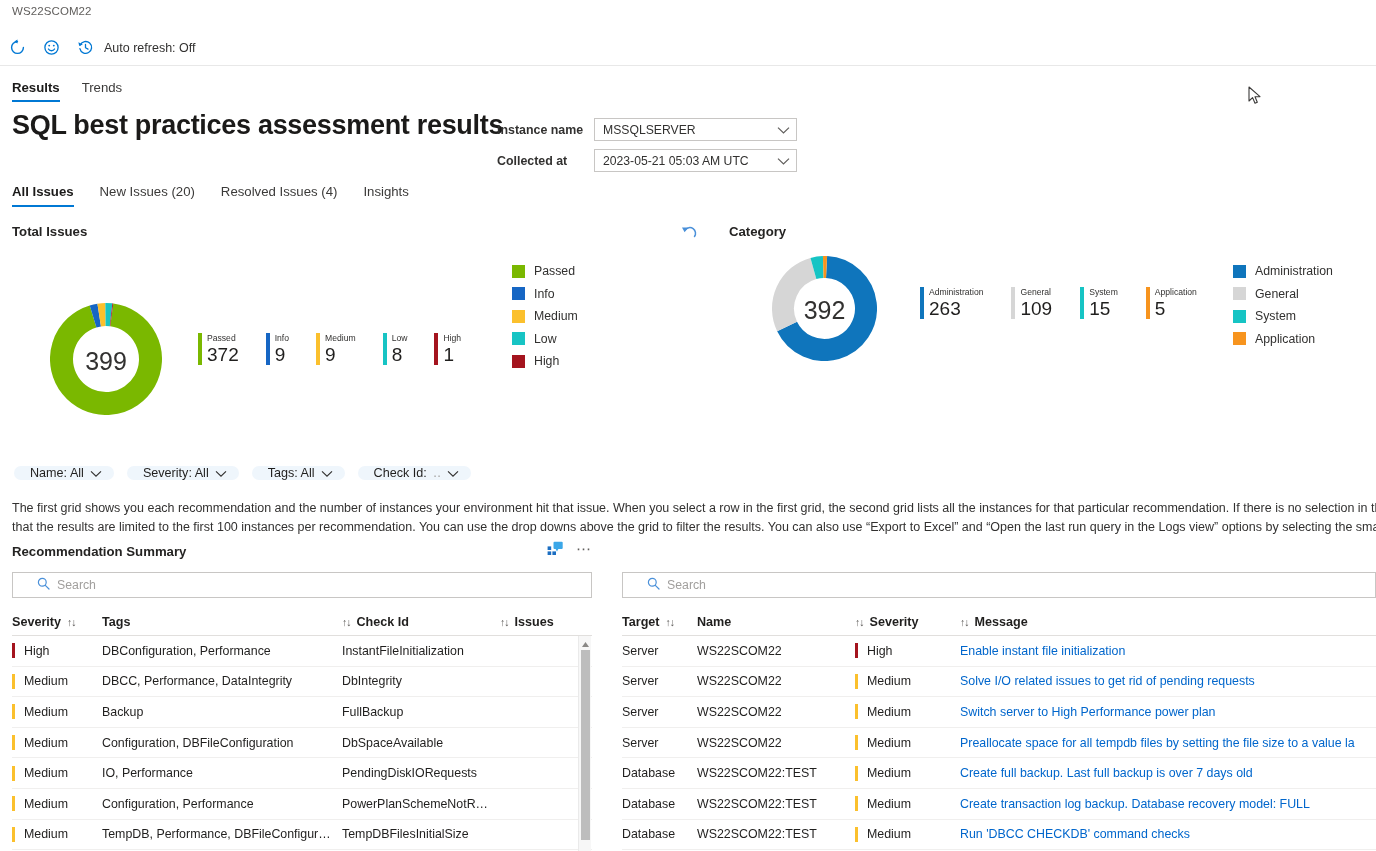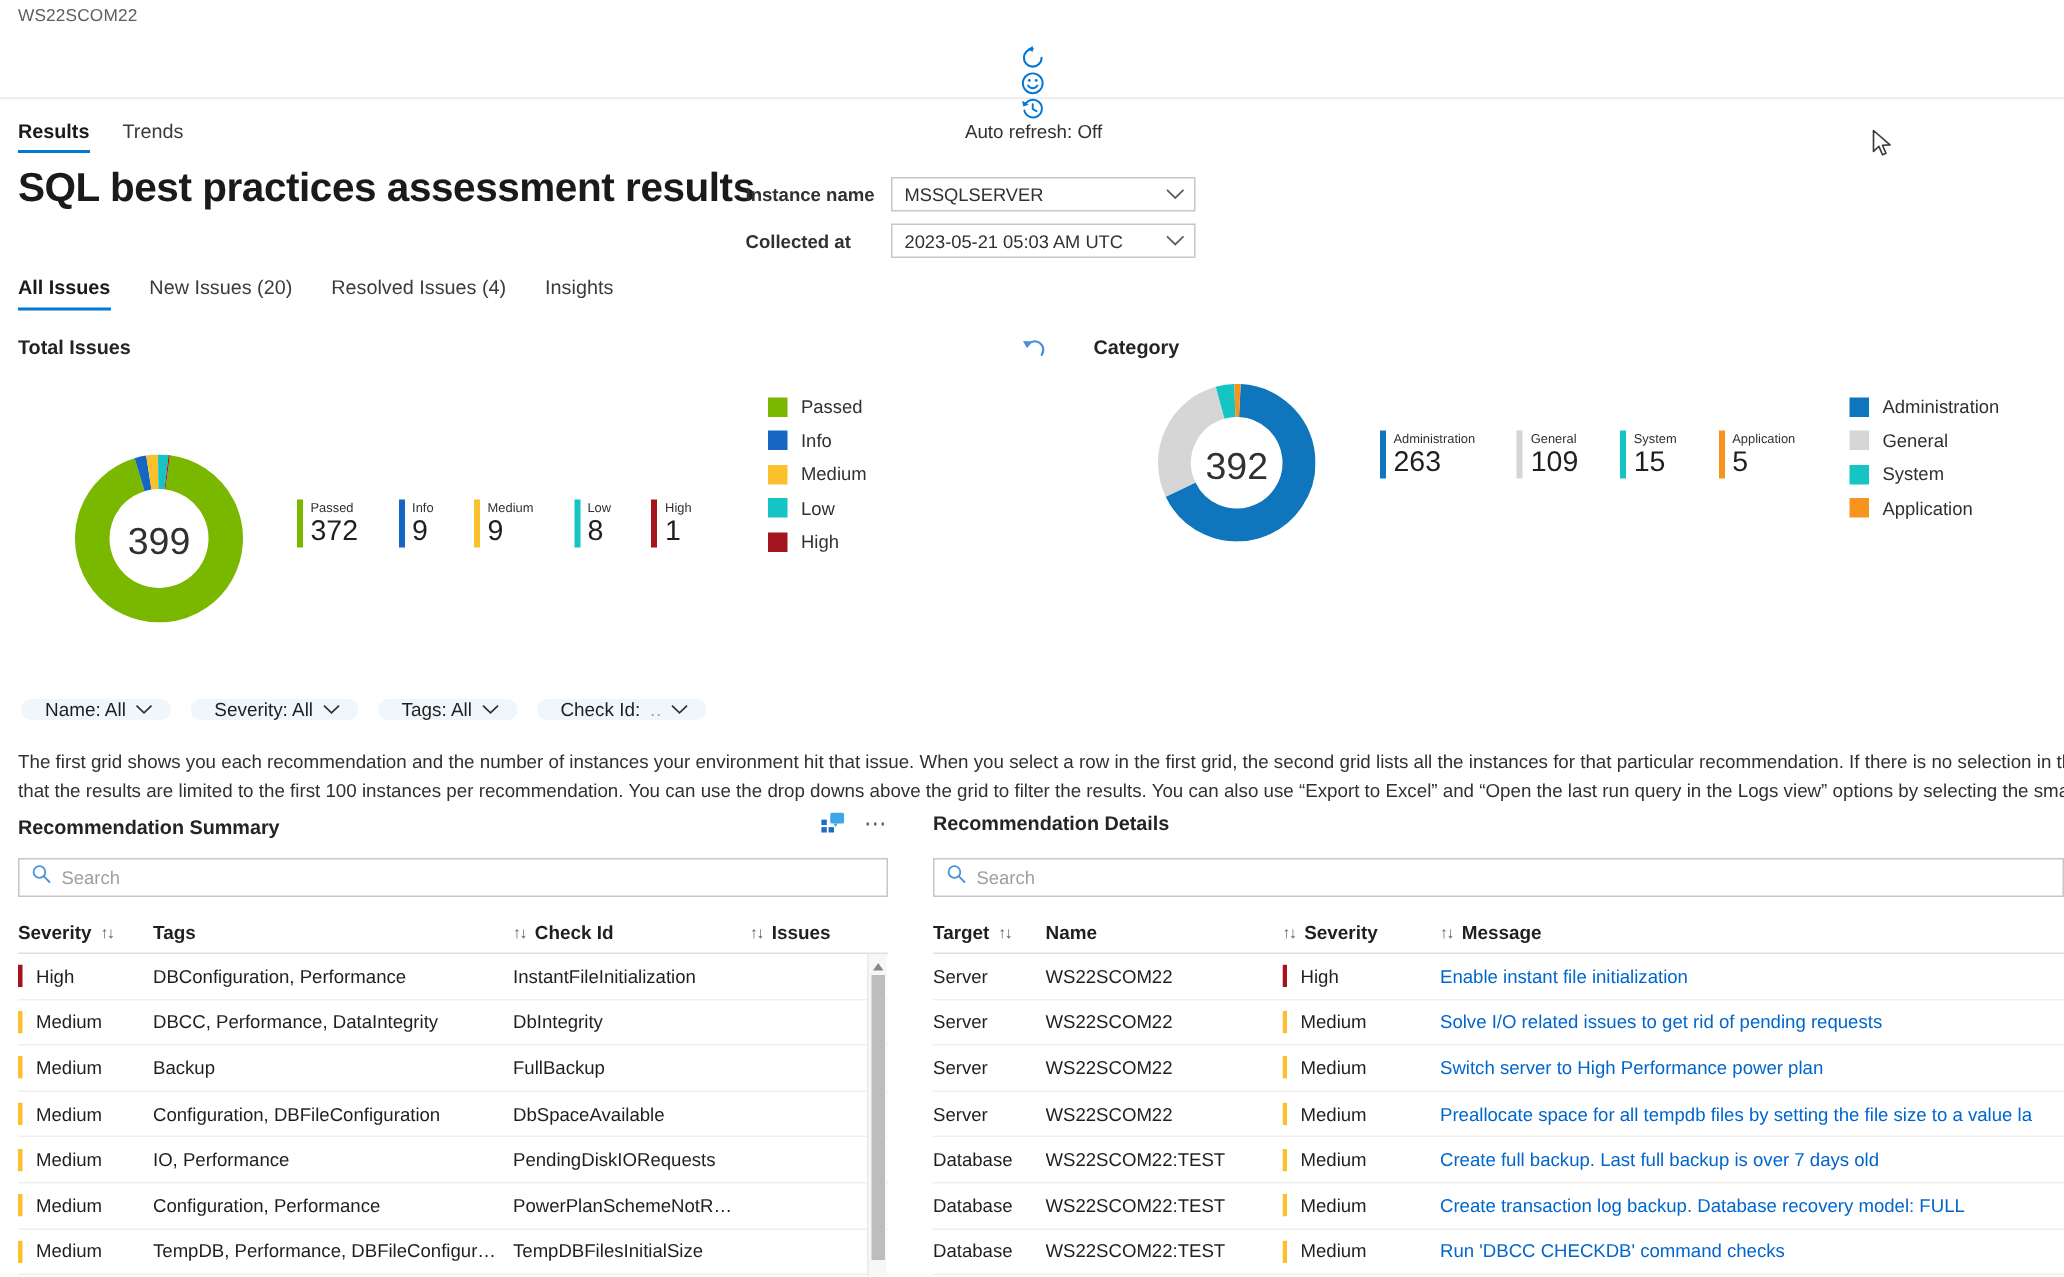--- a/index.html
+++ b/index.html
@@ -18,21 +18,20 @@
   .breadcrumb {
     position: absolute; left: 12px; top: 5px;
     font-size: 11.5px; color: #605e5c; letter-spacing: .1px;
   }
 
   
   .cmdbar {
     position: absolute; left: 0; top: 30px; width: 1376px; height: 36px;
     display: flex; align-items: center; gap: 0px;
     border-bottom: 1px solid #e8e8e8;
-    flex-direction: column;
   }
   .cmd-icon {
     width: 34px; height: 30px; display: flex; align-items: center; justify-content: center;
     cursor: pointer;
   }
   .cmd-icon svg { display: block; }
   .cmd-text {
     font-size: 12.5px; color: #323130; margin-left: 2px; cursor: pointer;
     white-space: nowrap;
   }
@@ -150,21 +149,21 @@
   #details-head { left: 622px; top: 541px; width: 754px; }
   .grid-title { font-size: 13.2px; font-weight: bold; color: #252423; white-space: nowrap; }
   .head-actions { display: flex; align-items: center; gap: 12px; }
   .ellipsis-btn {
     font-size: 15px; color: #605e5c; letter-spacing: 1px; cursor: pointer;
     line-height: 10px; padding-bottom: 4px;
   }
 
   .searchbox {
     position: absolute; height: 26px; border: 1px solid #c8c6c4; background: #fff;
-    display: flex; align-items: center; gap: 7px; padding: 0 8px; cursor: text;
+    display: flex; align-items: center; gap: 7px; padding: 0 24px; cursor: text;
   }
   #summary-search { left: 12px; top: 572px; width: 580px; }
   #details-search { left: 622px; top: 572px; width: 754px; }
   .search-ph { font-size: 12.3px; color: #a19f9d; }
 
   .tbl { position: absolute; }
   #summary-table { left: 12px; top: 608px; width: 580px; }
   #details-table { left: 622px; top: 608px; width: 754px; }
 
   .thead {
@@ -569,23 +568,20 @@
 
   <div class="vscroll">
     <div class="arrow">
       <svg width="9" height="7" viewBox="0 0 9 7">
           <path d="M4.5 1 L8 6 L1 6 Z" fill="#8a8886"></path>
         </svg>
     </div>
     <div class="thumb"></div>
   </div>
 
-  <div class="grid-head" id="details-head">
-    <div class="grid-title">Recommendation Details</div>
-  </div>
 
   <div class="searchbox" id="details-search">
     <span>
       <svg width="13" height="13" viewBox="0 0 13 13">
         <circle cx="5.3" cy="5.3" r="3.9" fill="none" stroke="#4a90d9" stroke-width="1.2"></circle>
         <path d="M8.3 8.3 L12 12" stroke="#4a90d9" stroke-width="1.2" stroke-linecap="round"></path>
       </svg>
     </span>
     <span class="search-ph">Search</span>
   </div>

